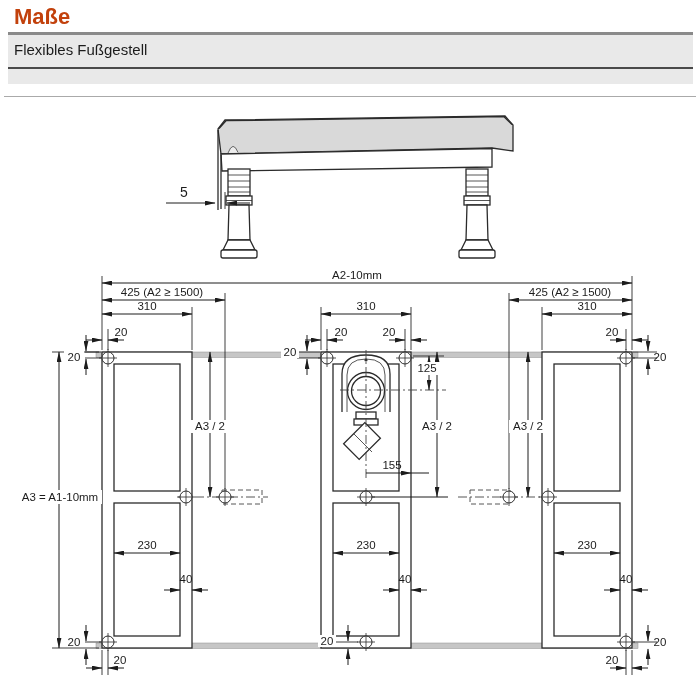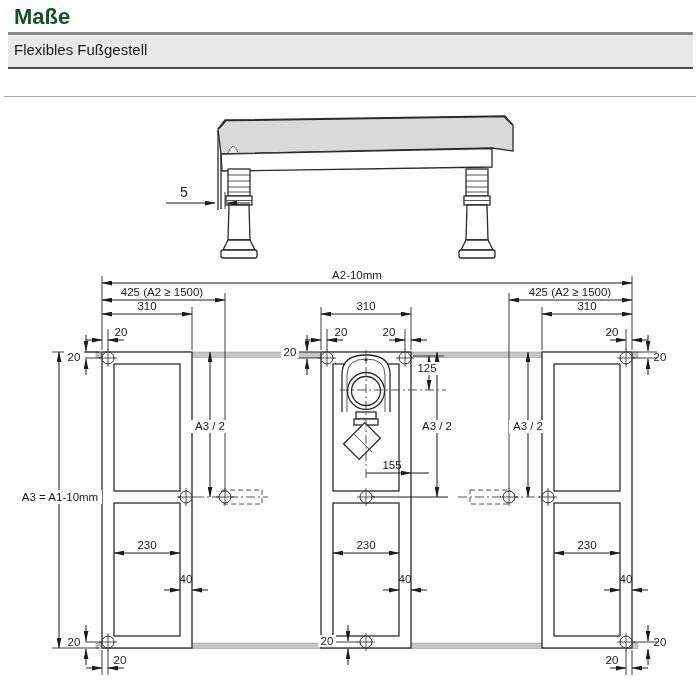--- a/index.html
+++ b/index.html
@@ -1,20 +1,20 @@
 <!DOCTYPE html>
 <html><head>
 <meta charset="utf-8">
 <style>
   html,body{margin:0;padding:0;background:#fff;}
   #page{position:relative;width:700px;height:700px;background:#fff;overflow:hidden;
         font-family:"Liberation Sans",sans-serif;}
-  .title{position:absolute;left:14px;top:4px;font-size:22px;font-weight:bold;color:#14532d;}
+  .title{position:absolute;left:14px;top:4px;font-size:22px;font-weight:bold;color:#c2410c;}
   .rule1{position:absolute;left:8px;right:7px;top:32px;height:3px;background:#8a8a8a;}
-  .band{position:absolute;left:8px;right:7px;top:35px;height:32px;background:#e9e9e9;}
+  .band{position:absolute;left:8px;right:7px;top:35px;height:49px;background:#e9e9e9;}
   .subtitle{position:absolute;left:6px;top:6px;font-size:15px;color:#1c1c1c;}
   .rule2{position:absolute;left:8px;right:7px;top:67px;height:2px;background:#4a4a4a;}
   .rule3{position:absolute;left:4px;right:4px;top:96px;height:1px;background:#aaa;}
   svg{position:absolute;left:0;top:0;}
   .out{stroke:#2b2b2b;stroke-width:1.3;fill:none;}
   .outw{stroke:#2b2b2b;stroke-width:1.3;fill:#fff;}
   .thin{stroke:#2b2b2b;stroke-width:0.8;fill:none;}
   .dim{stroke:#1c1c1c;stroke-width:1;fill:none;}
   .tk{stroke:#1c1c1c;stroke-width:0.85;fill:none;}
   .cl{stroke:#444;stroke-width:0.9;fill:none;stroke-dasharray:9 3 2 3;}

